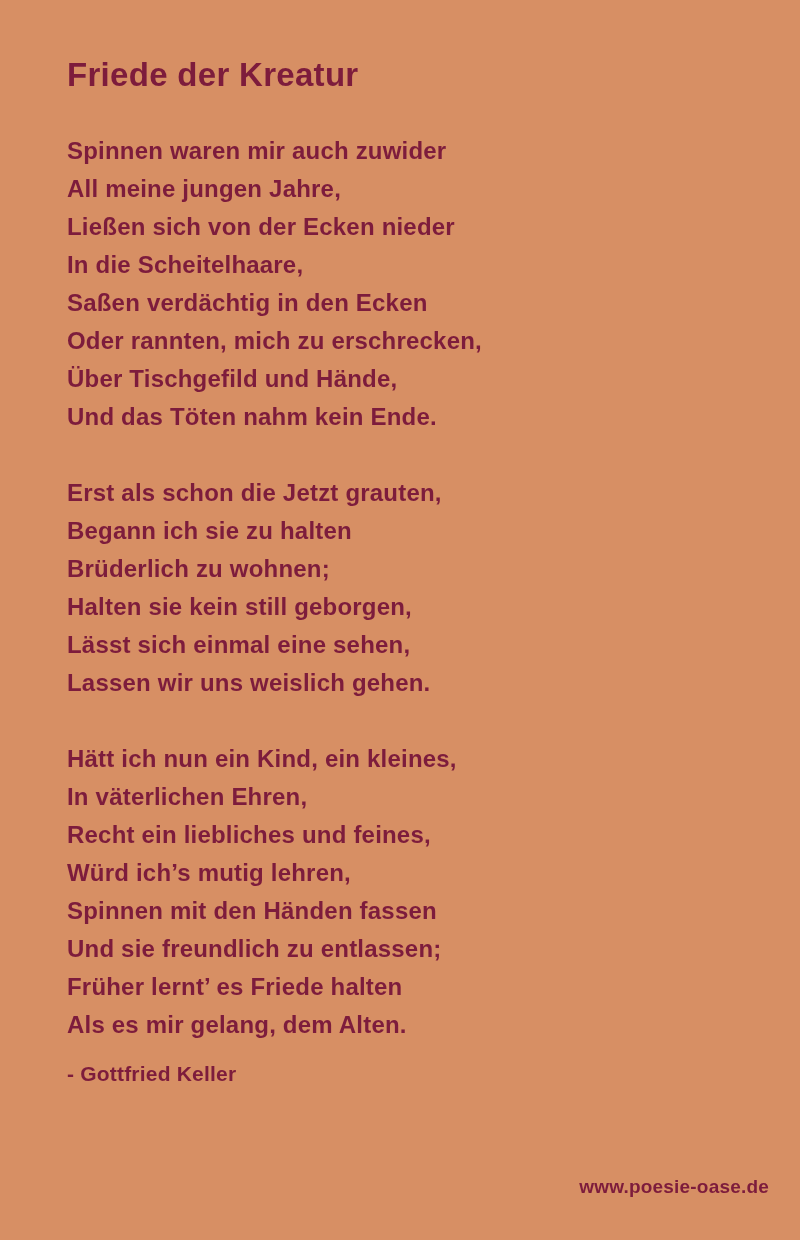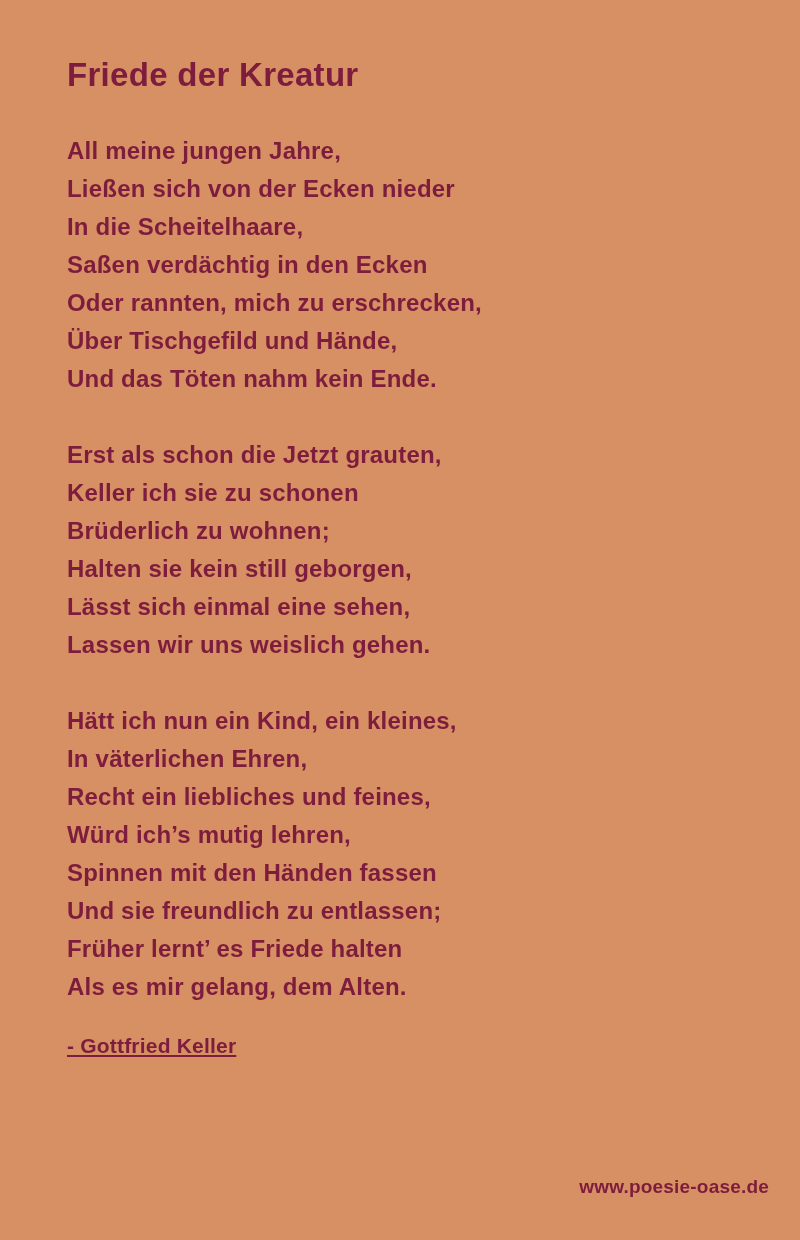--- a/index.html
+++ b/index.html
@@ -38,56 +38,56 @@
     margin-top: 38px;
   }
   .line {
     font-size: 24px;
     font-weight: 600;
     line-height: 38px;
     letter-spacing: 0.2px;
     white-space: nowrap;
   }
   .attribution {
-    margin-top: 25px;
+    margin-top: 15px;
     font-size: 21px;
     font-weight: 600;
     line-height: 30px;
     letter-spacing: 0.2px;
-    text-decoration: underline;
   }
   .watermark {
     position: absolute;
     right: 46px;
     bottom: 42px;
     font-size: 19px;
     font-weight: 700;
     letter-spacing: 0.2px;
   }
 </style>
 </head>
 <body>
 
 <div class="page">
 
   <h1 class="title">Friede der Kreatur</h1>
 
   <div class="stanza">
+    <div class="line">Spinnen waren mir auch zuwider</div>
     <div class="line">All meine jungen Jahre,</div>
     <div class="line">Ließen sich von der Ecken nieder</div>
     <div class="line">In die Scheitelhaare,</div>
     <div class="line">Saßen verdächtig in den Ecken</div>
     <div class="line">Oder rannten, mich zu erschrecken,</div>
     <div class="line">Über Tischgefild und Hände,</div>
     <div class="line">Und das Töten nahm kein Ende.</div>
   </div>
 
   <div class="stanza">
     <div class="line">Erst als schon die Jetzt grauten,</div>
-    <div class="line">Keller ich sie zu schonen</div>
+    <div class="line">Begann ich sie zu halten</div>
     <div class="line">Brüderlich zu wohnen;</div>
     <div class="line">Halten sie kein still geborgen,</div>
     <div class="line">Lässt sich einmal eine sehen,</div>
     <div class="line">Lassen wir uns weislich gehen.</div>
   </div>
 
   <div class="stanza">
     <div class="line">Hätt ich nun ein Kind, ein kleines,</div>
     <div class="line">In väterlichen Ehren,</div>
     <div class="line">Recht ein liebliches und feines,</div>

